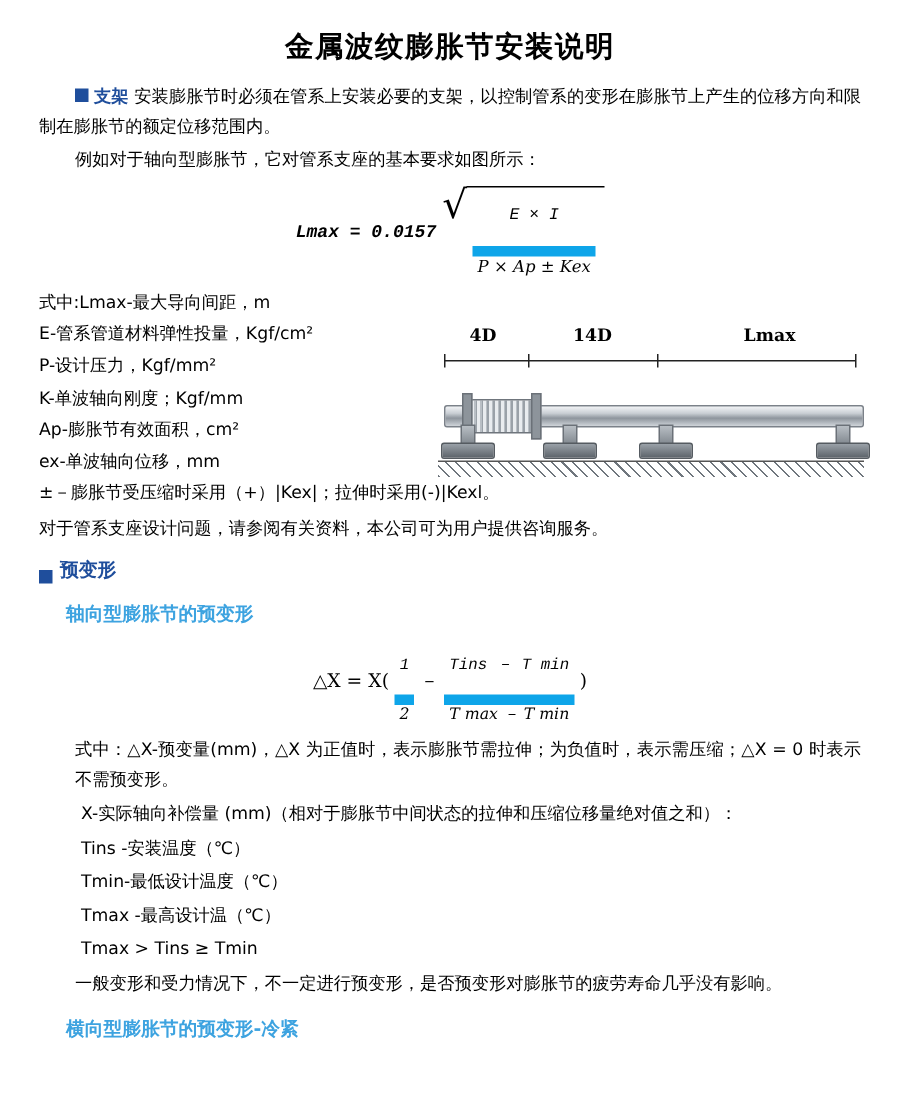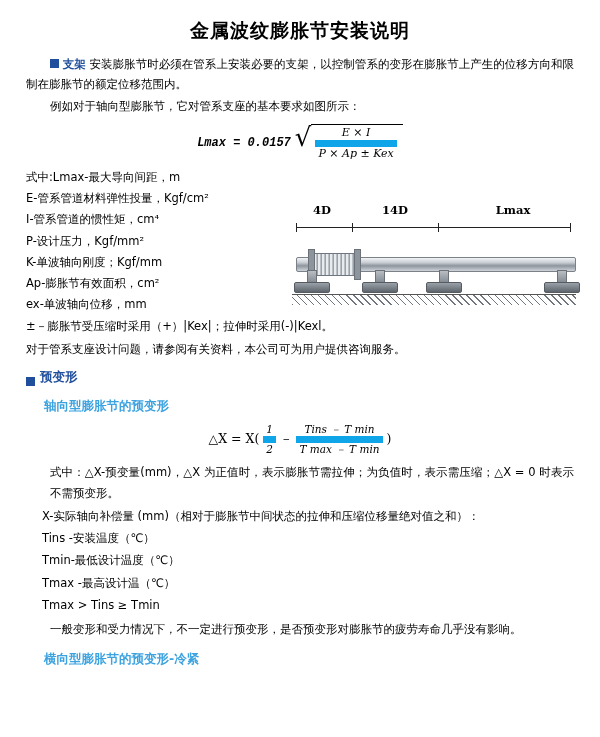--- a/index.html
+++ b/index.html
@@ -96,21 +96,21 @@
     justify-content: center;
   }
   .frac {
     display: inline-flex;
     flex-direction: column;
     align-items: center;
     font-style: italic;
     font-size: 11px;
     line-height: 1.25;
   }
-  .frac .num { padding: 0 3px; }
+  .frac .num { padding: 12px 3px; font-family: Liberation Mono, monospace; }
   .frac .den { padding: 0 3px; border-top: 7px solid #0ea5e9; text-align: center; }
   .legend {
     font-size: 11.5px;
     line-height: 1.85;
   }
   .legend div { white-space: nowrap; }
   .two-col {
     display: flex;
     align-items: center;
   }
@@ -248,21 +248,21 @@
     margin: 8px 0 6px 0;
   }
   .formula-center .frac {
     font-size: 10.5px;
     vertical-align: middle;
   }
   .note {
     font-size: 11.5px;
     line-height: 1.95;
   }
-  .note div { margin-left: 16px; }
+  .note div { margin-left: 28px; }
   .mini-indent { margin-left: 24px; }
 </style>
 </head>
 <body>
 
 <div class="page">
 
   <div class="doc-title">金属波纹膨胀节安装说明</div>
 
   <div class="para indent2">
@@ -285,21 +285,20 @@
           </span>
         </span>
       </span>
     </span>
   </div>
 
   <div class="two-col">
     <div class="col-left legend">
       <div>式中:Lmax-最大导向间距，m</div>
       <div>E-管系管道材料弹性投量，Kgf/cm²</div>
-      <div>I-管系管道的惯性矩，cm⁴</div>
       <div>P-设计压力，Kgf/mm²</div>
       <div>K-单波轴向刚度；Kgf/mm</div>
       <div>Ap-膨胀节有效面积，cm²</div>
       <div>ex-单波轴向位移，mm</div>
       <div>±－膨胀节受压缩时采用（+）|Kex|；拉伸时采用(-)|Kexl。</div>
     </div>
 
     <div class="col-right">
       <div class="diagram">
 

